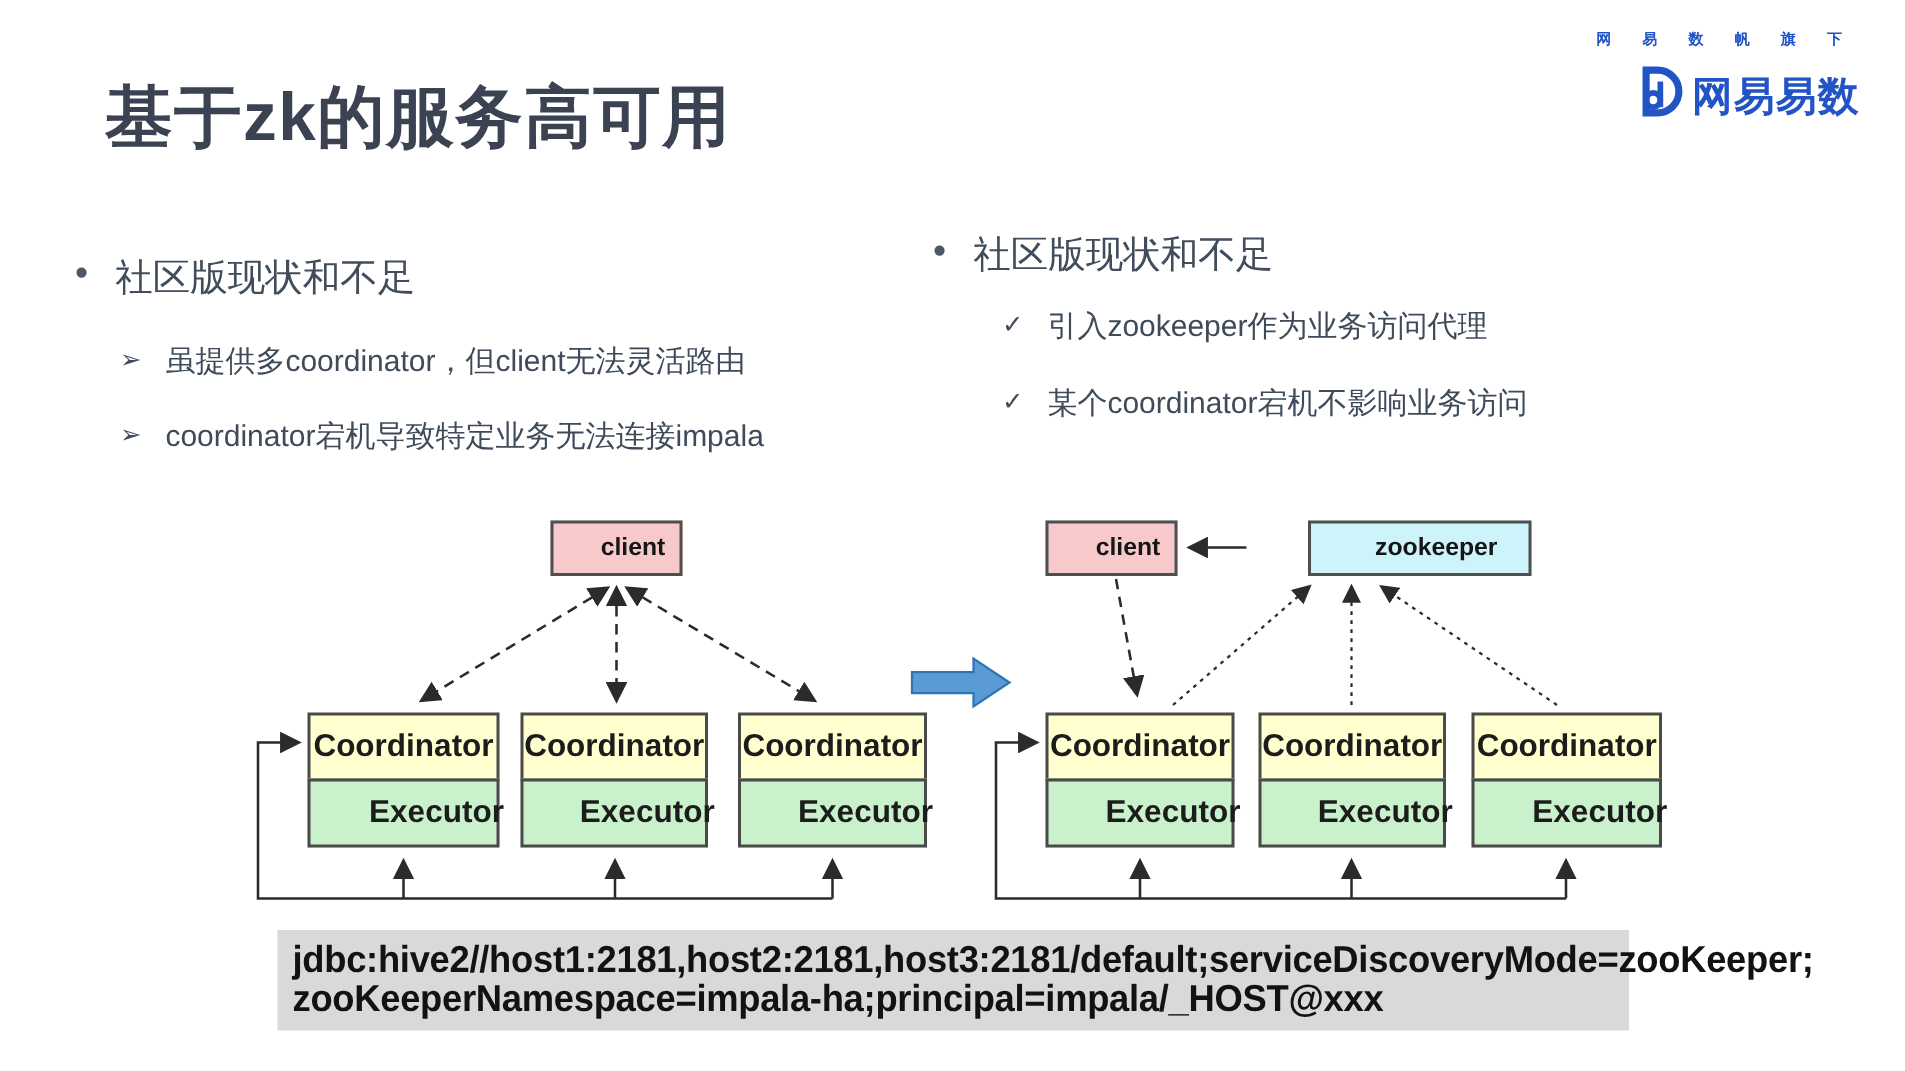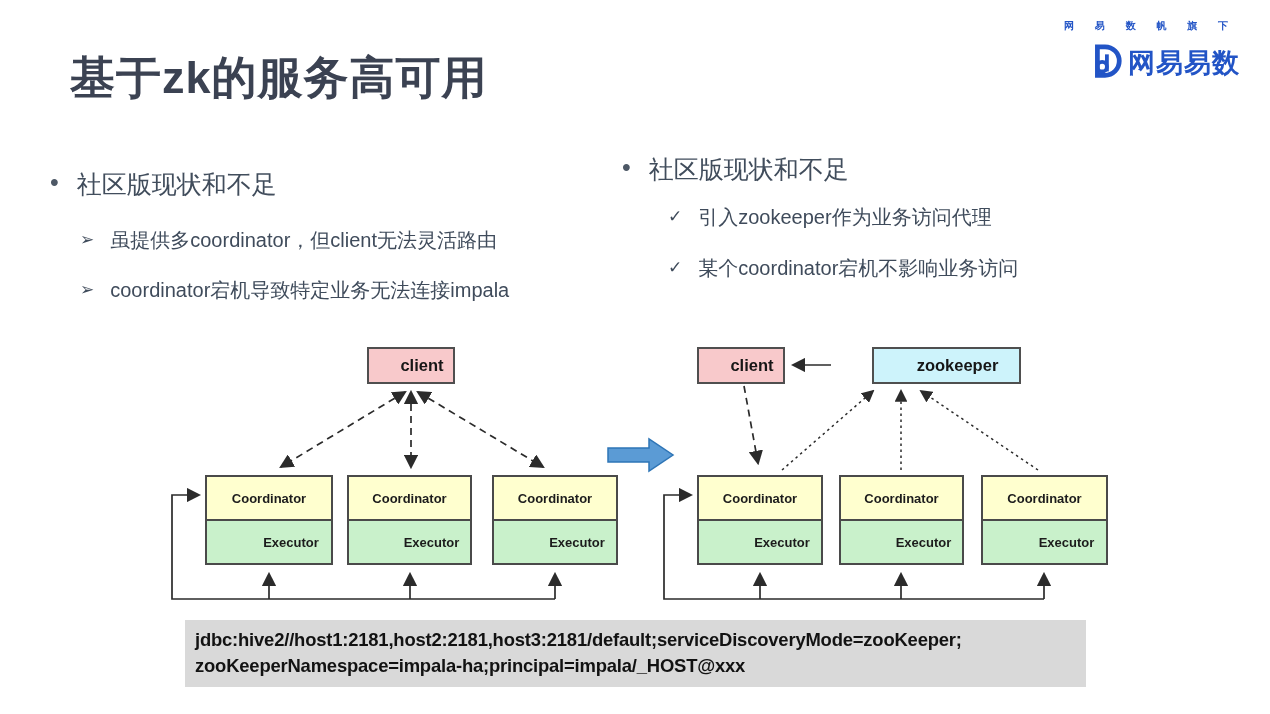--- a/index.html
+++ b/index.html
@@ -33,31 +33,31 @@
     position:absolute; display:flex; align-items:center; justify-content:center;
     font-weight:bold; font-size:16.5px; color:#161616;
     border:2px solid #4f4f4f; box-sizing:border-box;padding-left:22px;
   }
   .node.client{ background:#f8c9cb; }
   .node.zk{ background:#cdf3fb; }
   .stack{ position:absolute; }
   .cell{
     height:46px; border:2px solid #4a4a4a; box-sizing:border-box;
     display:flex; align-items:center; justify-content:center;
-    font-size:13px; font-weight:600; color:#1c1c1c;
+    font-size:21px; font-weight:600; color:#1c1c1c;
   }
   .cell.coord{ background:#ffffcf; }
   .cell.exec{ background:#c9f1cb; margin-top:-2px;padding-left:44px; }
   
   .connectors{ position:absolute; left:0; top:0; pointer-events:none; }
   
   .jdbc{
     position:absolute; left:185px; top:620px; width:901px; height:67px;
     background:#d9d9d9; box-sizing:border-box; padding:7px 10px 0 10px;
-    color:#121212; font-weight:bold; font-size:19px; letter-spacing:-0.2px;
+    color:#121212; font-weight:bold; font-size:25px; letter-spacing:-0.2px;
   }
   .jdbc .line{ transform:scaleX(0.97); transform-origin:0 50%; white-space:nowrap; line-height:26px;}
 </style>
 </head>
 <body>
 
 <div class="slide">
 
   <div class="brand-tagline">网 易 数 帆 旗 下</div>
   <div class="brand-row">

